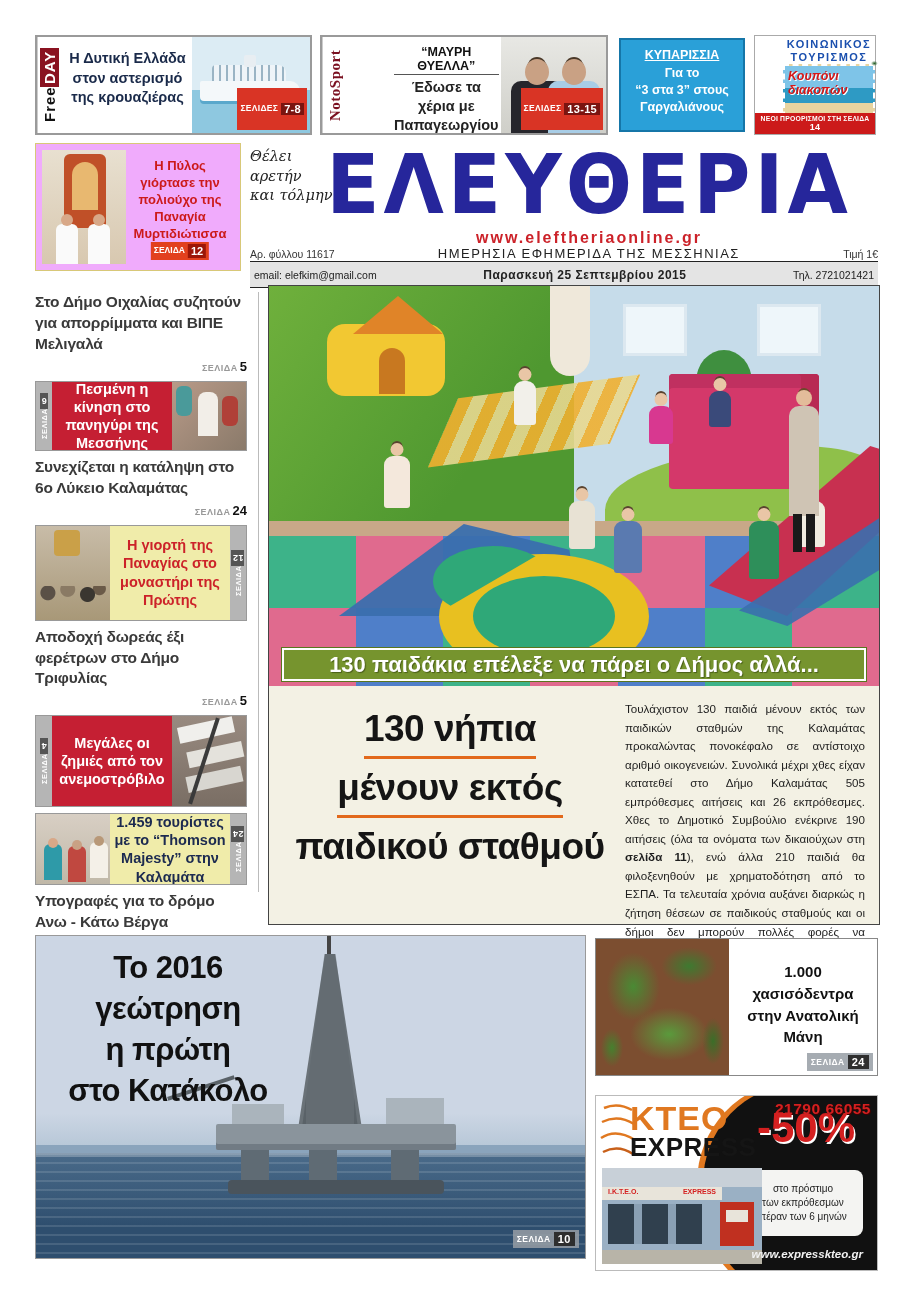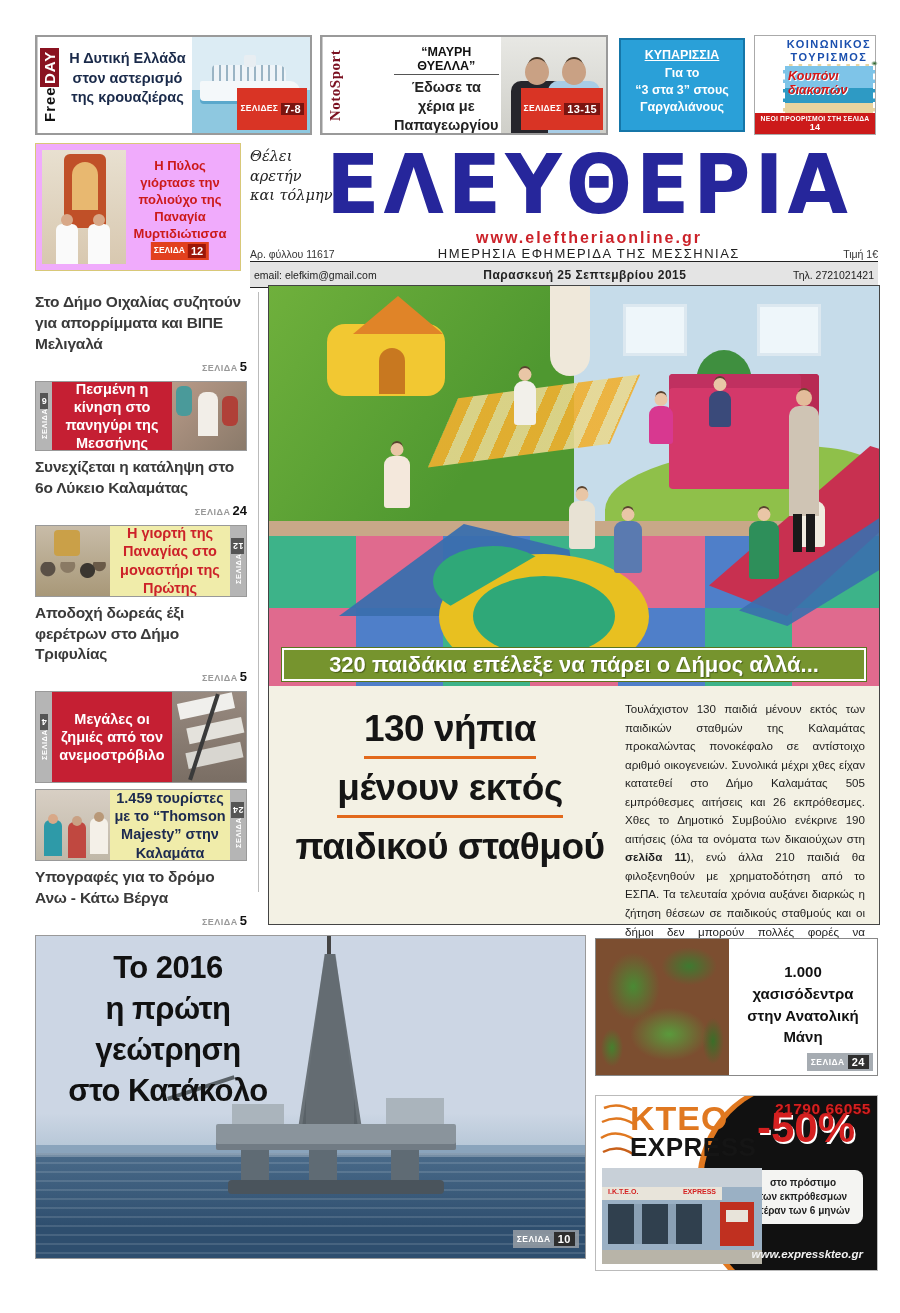--- a/index.html
+++ b/index.html
@@ -223,21 +223,21 @@
   .kteo-swoosh { position:absolute; right:-30px; top:-11px; width:204px; height:214px; background:#111; border-radius:46% 0 0 50%; }
   .kteo-phone { position:absolute; right:6px; top:4px; color:#d42020; font-size:15.5px; font-weight:bold; letter-spacing:.5px;
                 text-shadow:1px 1px 0 #400; }
   .kteo-brand { position:absolute; left:34px; top:6px; }
   .kteo-brand .b1 { font-size:34px; font-weight:bold; color:#e07820; letter-spacing:1px; line-height:.95; }
   .kteo-brand .b2 { font-size:26px; font-weight:bold; color:#151515; letter-spacing:.5px; line-height:1; }
   .car-sketch { position:absolute; left:2px; top:4px; }
   .kteo-discount { position:absolute; right:22px; top:8px; font-size:42px; font-weight:bold; color:#d42020;
                    text-shadow:1.5px 1.5px 0 #fff; }
   .kteo-note { position:absolute; right:14px; top:74px; width:120px; background:#f4f4f2; border-radius:8px;
-               text-align:center; font-size:10px; font-weight:bold; color:#222; line-height:1.4; padding:6px 2px; }
+               text-align:center; font-size:10px; font-weight:normal; color:#222; line-height:1.4; padding:12px 2px; }
   .kteo-web { position:absolute; right:14px; bottom:10px; color:#f2f2f2; font-size:11.5px; font-weight:bold; font-style:italic; }
   .kteo-photo { position:absolute; left:6px; bottom:6px; width:160px; height:96px; background:linear-gradient(#c8d0d8 20%, #9ab0c4 20% 85%, #b8b4a8 85%); }
   .kteo-sign { position:absolute; left:0; right:40px; top:19px; height:13px; background:#e8e4da; display:flex;
                justify-content:space-between; padding:1px 6px; font-size:7px; font-weight:bold; color:#d42020; }
   .kteo-bays { position:absolute; left:6px; top:36px; width:96px; height:40px;
                background:linear-gradient(90deg,#30404e 0 26px, #8aa0b4 26px 34px, #30404e 34px 60px, #8aa0b4 60px 68px, #30404e 68px 94px, transparent 94px); }
   .kteo-red { position:absolute; right:8px; top:34px; width:34px; height:44px; background:#c03020; }
   .kteo-red::before { content:""; position:absolute; left:6px; top:8px; width:22px; height:12px; background:#e8e4da; }
 </style>
 </head>
@@ -351,21 +351,21 @@
       </div>
       <div class="box-title">Πεσμένη η κίνηση στο πανηγύρι της Μεσσήνης</div>
       <div class="box-photo ph-fair"></div>
     </div>
 
     <div class="sb-text">
       <div class="sb-title">Συνεχίζεται η κατάληψη στο 6ο Λύκειο Καλαμάτας</div>
       <div class="sb-page"><span class="pg-label">ΣΕΛΙΔΑ</span><b class="pg-num">24</b></div>
     </div>
 
-    <div class="sb-box yellow" style="height:72px">
+    <div class="sb-box yellow" style="height:96px">
       <div class="box-photo ph-monastery"></div>
       <div class="box-title red-text">Η γιορτή της Παναγίας στο μοναστήρι της Πρώτης</div>
       <div class="strip vstrip">
         <span>ΣΕΛΙΔΑ</span>
           <span class="snum">12</span>
       </div>
     </div>
 
     <div class="sb-text">
       <div class="sb-title">Αποδοχή δωρεάς έξι φερέτρων στο Δήμο Τριφυλίας</div>
@@ -438,21 +438,21 @@
       <div class="foam-ring"></div>
       <div class="kid" style="left:115px;top:170px;width:26px;height:52px;background:#f4e8dc"></div>
       <div class="kid" style="left:300px;top:215px;width:26px;height:48px;background:#e8e2d4"></div>
       <div class="kid" style="left:345px;top:235px;width:28px;height:52px;background:#5a7ab0"></div>
       <div class="kid" style="left:480px;top:235px;width:30px;height:58px;background:#2e8f5a"></div>
       <div class="kid" style="left:530px;top:215px;width:26px;height:46px;background:#f0ece0"></div>
       <div class="kid" style="left:380px;top:120px;width:24px;height:38px;background:#d83890"></div>
       <div class="kid" style="left:245px;top:95px;width:22px;height:44px;background:#f2f0ea"></div>
       <div class="kid" style="left:440px;top:105px;width:22px;height:36px;background:#3a4a7a"></div>
       <div class="teacher"></div>
-      <div class="banner">320 παιδάκια επέλεξε να πάρει ο Δήμος αλλά...</div>
+      <div class="banner">130 παιδάκια επέλεξε να πάρει ο Δήμος αλλά...</div>
     </div>
     <div class="article-body">
       <div class="headline-col">
         <div class="hl-line u"><span>130 νήπια</span></div>
         <div class="hl-line u"><span>μένουν εκτός</span></div>
         <div class="hl-line"><span>παιδικού σταθμού</span></div>
       </div>
       <div class="body-col"><span>Τουλάχιστον 130 παιδιά μένουν εκτός των παιδικών σταθμών της Καλαμάτας προκαλώντας πονοκέφαλο σε αντίστοιχο αριθμό οικογενειών. Συνολικά μέχρι χθες είχαν κατατεθεί στο Δήμο Καλαμάτας 505 εμπρόθεσμες αιτήσεις και 26 εκπρόθεσμες. Χθες το Δημοτικό Συμβούλιο ενέκρινε 190 αιτήσεις (όλα τα ονόματα των δικαιούχων στη </span><b>σελίδα 11</b><span>), ενώ άλλα 210 παιδιά θα φιλοξενηθούν με χρηματοδότηση από το ΕΣΠΑ. Τα τελευταία χρόνια αυξάνει διαρκώς η ζήτηση θέσεων σε παιδικούς σταθμούς και οι δήμοι δεν μπορούν πολλές φορές να ανταποκριθούν στις αυξημένες ανάγκες είτε λόγω έλλειψης πόρων, είτε γιατί έχουν άλλες προτεραιότητες.</span></div>
     </div>
   </div>
@@ -463,22 +463,22 @@
     <div class="rig-mast"></div>
     <div class="rig-derrick"></div>
     <div class="rig-derrick2"></div>
     <div class="rig-box" style="left:196px;top:168px;width:52px;height:20px"></div>
     <div class="rig-box" style="left:350px;top:162px;width:58px;height:26px"></div>
     <div class="rig-deck"></div>
     <div class="rig-legs"></div>
     <div class="rig-pontoon"></div>
     <div class="kat-headline">
       <div>Το 2016</div>
+      <div>γεώτρηση</div>
       <div>η πρώτη</div>
-      <div>γεώτρηση</div>
       <div>στο Κατάκολο</div>
     </div>
     <div class="gray-badge">
       <span>ΣΕΛΙΔΑ</span>
       <span class="num">10</span>
     </div>
   </div>
 
   <div class="abs" id="hashbox">
     <div class="hash-photo"></div>

